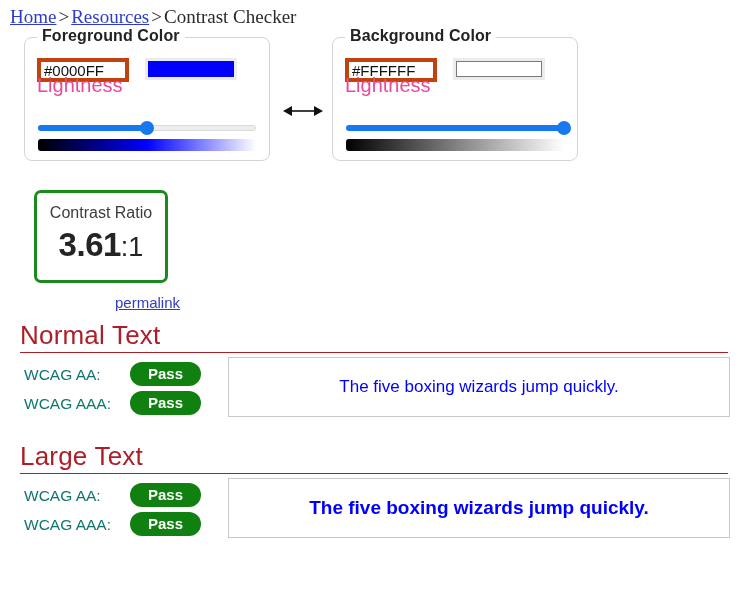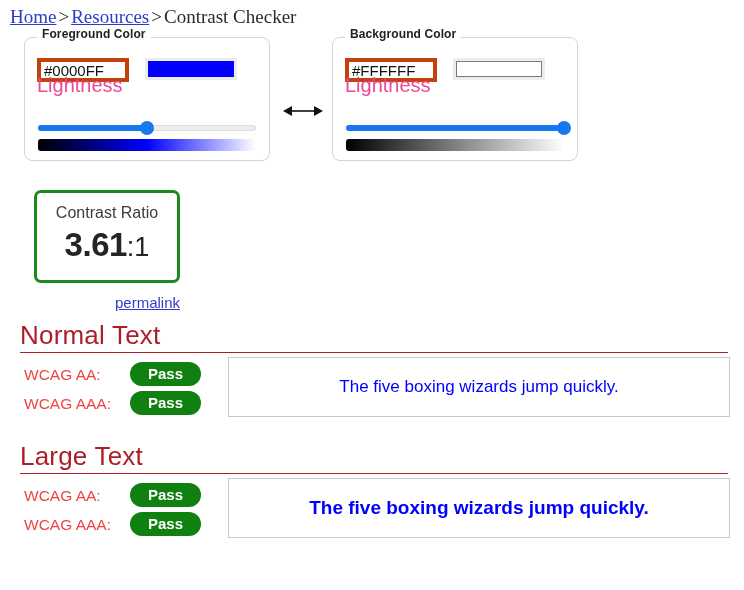--- a/index.html
+++ b/index.html
@@ -51,21 +51,21 @@
     background: #fff;
   }
   .panel.fg { left: 22px; }
   .panel.bg { left: 330px; }
   .panel-legend {
     position: absolute;
     top: -11px;
     left: 12px;
     background: #fff;
     padding: 0 5px;
-    font-size: 12px;
+    font-size: 16px;
     font-weight: bold;
     color: #222;
     letter-spacing: .1px;
   }
   .panel-row {
     position: absolute;
     top: 20px;
     left: 12px;
     right: 12px;
     height: 26px;
@@ -172,21 +172,21 @@
   
   .ratio-wrap {
     position: relative;
     margin-top: 18px;
     height: 130px;
   }
   .ratio-box {
     position: absolute;
     left: 34px;
     top: 0;
-    width: 146px;
+    width: 134px;
     height: 93px;
     box-sizing: border-box;
     border: 3px solid #1a8a1a;
     border-radius: 7px;
     background: #fff;
     text-align: center;
   }
   .ratio-title {
     font-size: 16px;
     color: #3c3c3c;
@@ -252,21 +252,21 @@
   }
   .criterion {
     position: relative;
     height: 29px;
   }
   .criterion-label {
     position: absolute;
     left: 0;
     top: 3px;
     font-size: 15.5px;
-    color: #ef4444;
+    color: #0f766e;
     line-height: 20px;
   }
   .badge {
     position: absolute;
     left: 106px;
     top: 0;
     min-width: 56px;
     height: 24px;
     border-radius: 12px;
     background: #108010;

